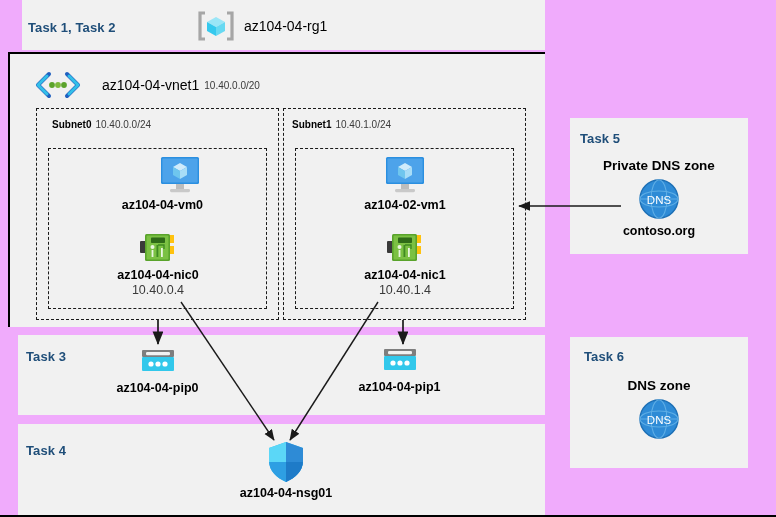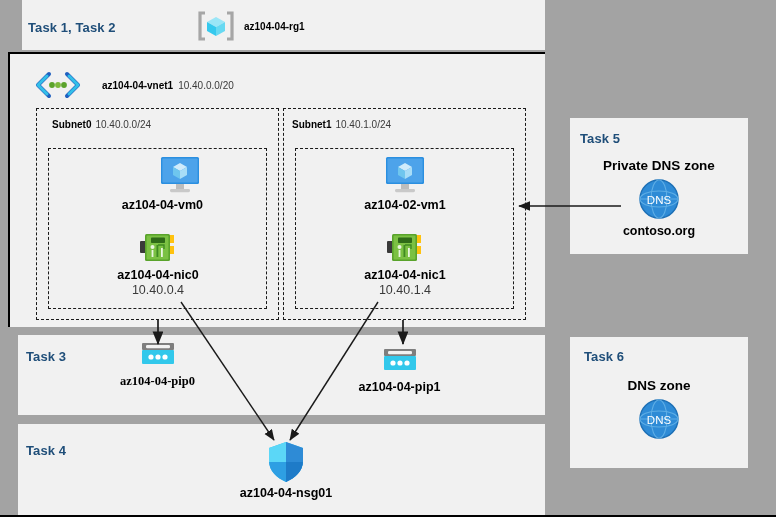--- a/index.html
+++ b/index.html
@@ -7,21 +7,21 @@
     padding: 0;
     background: #ffffff;
   }
   body {
     font-family: "Liberation Sans", sans-serif;
   }
   #canvas {
     position: relative;
     width: 776px;
     height: 517px;
-    background: #a3a3a3;
+    background: #f0abfc;
     overflow: hidden;
     box-sizing: border-box;
     border-bottom: 2px solid #000000;
   }
 
   
   .panel {
     position: absolute;
     background: #f1f1f1;
     box-sizing: border-box;
@@ -50,22 +50,22 @@
   }
 
   
   .title-row {
     position: absolute;
     display: flex;
     align-items: center;
     white-space: nowrap;
   }
   .title-bold {
-    font-weight: bold;
-    font-size: 10px;
+    font-weight: normal;
+    font-size: 14px;
     color: #000000;
   }
   .title-plain {
     font-weight: normal;
     font-size: 10px;
     color: #3a3a3a;
     margin-left: 5px;
   }
 
   
@@ -243,21 +243,21 @@
         <path d="M20 14 L26 14 L26 18" fill="none" stroke="#3F8A22" stroke-width="1.4"></path>
       </svg>
     </span>
     <span class="node-label">az104-04-nic1</span>
     <span class="node-sub">10.40.1.4</span>
   </div>
 
   <div class="panel task3-band"></div>
   <div class="task-label" style="left:26px; top:349px;">Task 3</div>
 
-  <div class="node" style="left:105px; top:341px; width:105px;font-family:Liberation Serif, serif;">
+  <div class="node" style="left:105px; top:348px; width:105px;">
     <span>
       <svg class="icon" width="38" height="30" viewBox="0 0 38 30">
         <rect x="3" y="2" width="32" height="7" rx="1" fill="#7E7E7E"></rect>
         <rect x="7" y="4" width="24" height="3.2" rx="1.2" fill="#F2F2F2"></rect>
         <rect x="3" y="9" width="32" height="14" rx="1" fill="#32C8EB"></rect>
         <circle cx="12" cy="16" r="2.6" fill="#FFFFFF"></circle>
         <circle cx="19" cy="16" r="2.6" fill="#FFFFFF"></circle>
         <circle cx="26" cy="16" r="2.6" fill="#FFFFFF"></circle>
       </svg>
     </span>

